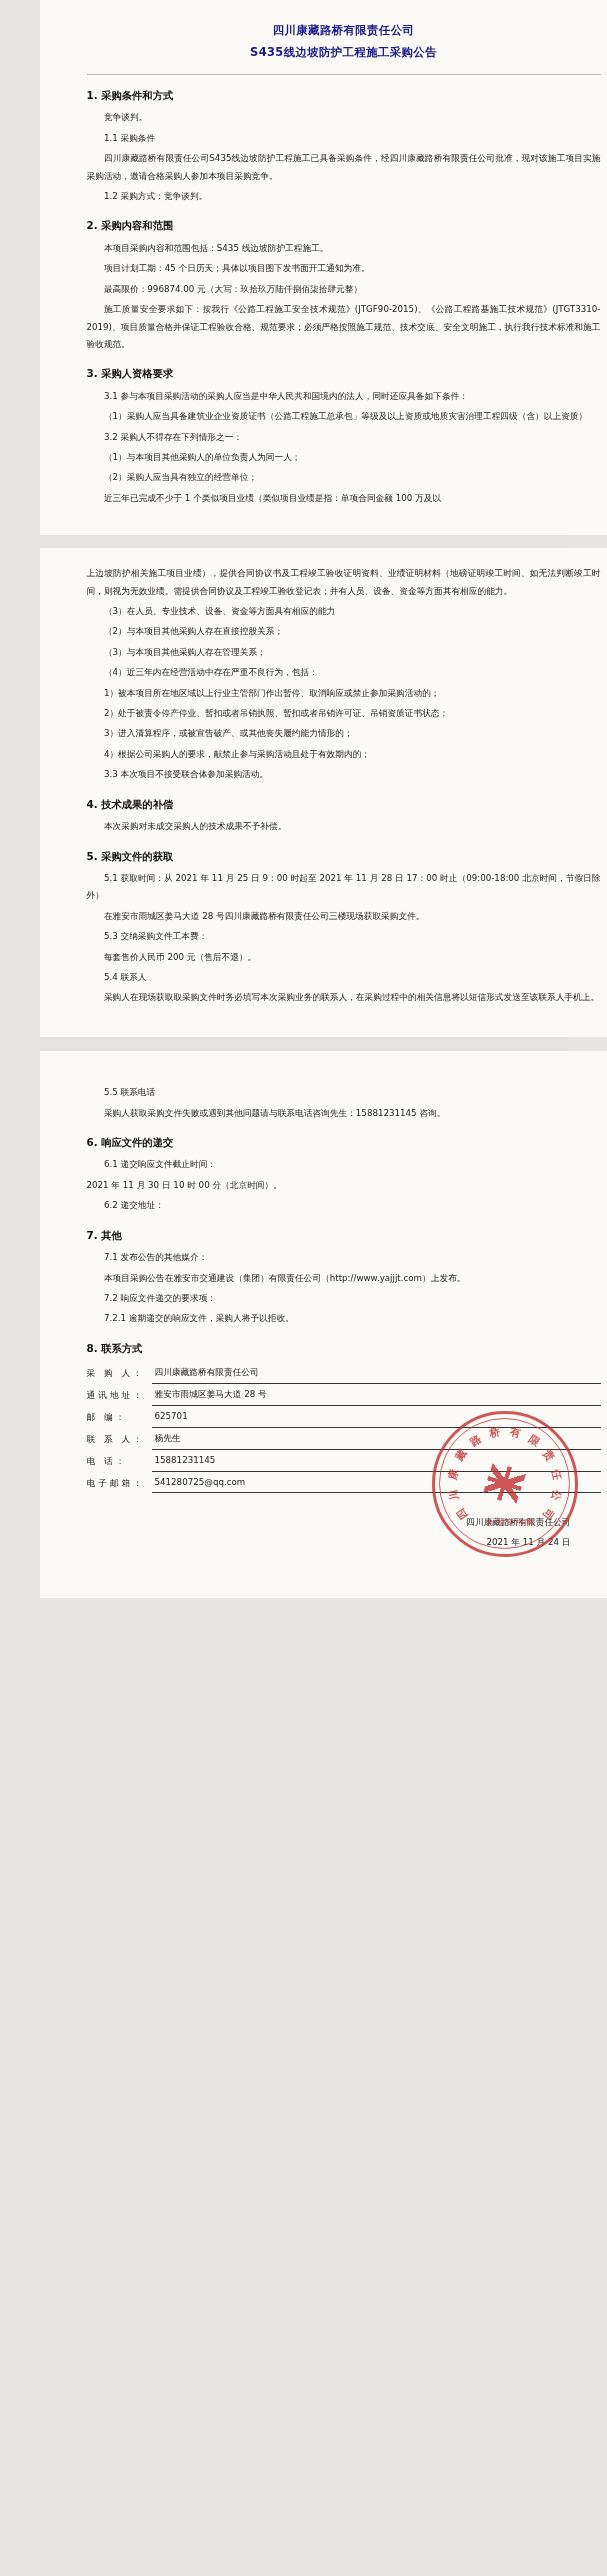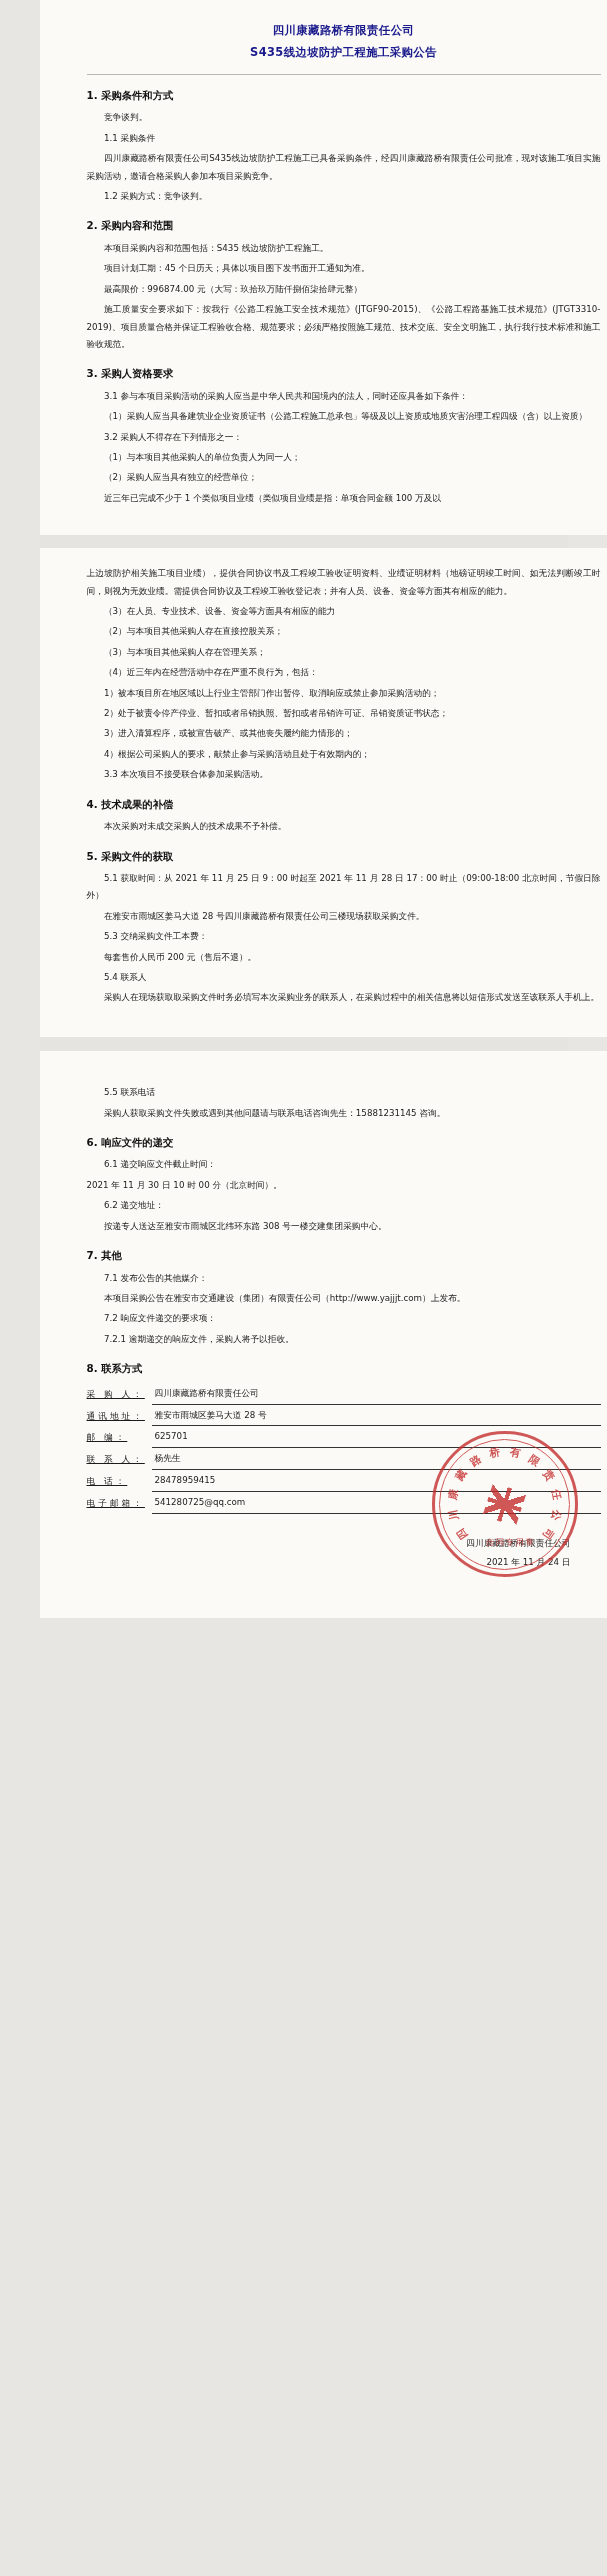--- a/index.html
+++ b/index.html
@@ -9,21 +9,21 @@
   .band{width:608px;background:#fbfaf7;box-sizing:border-box;padding:0 0;}
   .gap{height:13.7px;background:#e6e4e0;}
   .inner{padding:0 47px;}
   .title{text-align:center;font-weight:bold;color:#1a1a8c;font-size:11.4px;line-height:1.9;letter-spacing:0.4px;}
   .title2{text-align:center;font-weight:bold;color:#1a1a8c;font-size:11.4px;line-height:1.9;letter-spacing:0.4px;padding-bottom:4.6px;}
   .rule{border-bottom:0.8px solid #b9b7b3;margin:6px 0 10.6px 0;}
   h2.sec{font-size:10.3px;color:#111;font-weight:bold;margin:12px 0 6px 0;line-height:1.6;}
   p.t{font-size:8.7px;color:#1b1b1b;line-height:2.0;margin:3px 0;text-align:justify;text-justify:inter-ideograph;}
   p.ind{text-indent:2em;}
   .contact-row{font-size:8.7px;line-height:2.4;color:#1b1b1b;display:flex;align-items:flex-end;}
-  .contact-label{width:65px;letter-spacing:3px;flex:none;text-decoration:underline;}
+  .contact-label{width:65px;letter-spacing:3px;flex:none;}
   .contact-val{flex:1;border-bottom:0.8px solid #333;padding-left:3px;min-height:13.7px;}
   .sign{margin-top:20px;text-align:right;padding-right:30px;font-size:8.7px;line-height:2.2;color:#1b1b1b;}
   .stamp{position:absolute;right:70px;bottom:41px;width:140px;height:140px;border:3px solid #c32b2b;border-radius:50%;opacity:.78;}
   .stamp:after{content:"";position:absolute;left:50%;top:50%;width:35px;height:35px;margin:-17.5px 0 0 -17.5px;
      background:
        linear-gradient(35deg,transparent 44%,#c32b2b 44%,#c32b2b 56%,transparent 56%),
        linear-gradient(-35deg,transparent 44%,#c32b2b 44%,#c32b2b 56%,transparent 56%),
        linear-gradient(90deg,transparent 44%,#c32b2b 44%,#c32b2b 56%,transparent 56%),
        linear-gradient(0deg,transparent 44%,#c32b2b 44%,#c32b2b 56%,transparent 56%);
      transform:rotate(18deg);}
@@ -101,21 +101,20 @@
 
   <div class="sheet" style="padding-top:30px;padding-bottom:46px;">
     <div class="inner">
       <p class="t ind">5.5 联系电话</p>
       <p class="t ind">采购人获取采购文件失败或遇到其他问题请与联系电话咨询先生：15881231145 咨询。</p>
 
       <h2 class="sec">6. 响应文件的递交</h2>
       <p class="t ind">6.1 递交响应文件截止时间：</p>
       <p class="t">2021 年 11 月 30 日 10 时 00 分（北京时间）。</p>
       <p class="t ind">6.2 递交地址：</p>
-      <p class="t ind">按递专人送达至雅安市雨城区北纬环东路 308 号一楼交建集团采购中心。</p>
 
       <h2 class="sec">7. 其他</h2>
       <p class="t ind">7.1 发布公告的其他媒介：</p>
       <p class="t ind">本项目采购公告在雅安市交通建设（集团）有限责任公司（http://www.yajjjt.com）上发布。</p>
       <p class="t ind">7.2 响应文件递交的要求项：</p>
       <p class="t ind">7.2.1 逾期递交的响应文件，采购人将予以拒收。</p>
 
       <h2 class="sec">8. 联系方式</h2>
 
       <div class="contact-row">
@@ -129,21 +128,21 @@
       <div class="contact-row">
         <span class="contact-label">邮    编：</span>
         <span class="contact-val">625701</span>
       </div>
       <div class="contact-row">
         <span class="contact-label">联 系 人：</span>
         <span class="contact-val">杨先生</span>
       </div>
       <div class="contact-row">
         <span class="contact-label">电    话：</span>
-        <span class="contact-val">28478959415</span>
+        <span class="contact-val">15881231145</span>
       </div>
       <div class="contact-row">
         <span class="contact-label">电子邮箱：</span>
         <span class="contact-val">541280725@qq.com</span>
       </div>
 
       <div class="sign">
         <div>四川康藏路桥有限责任公司</div>
         <div>2021 年 11 月 24 日</div>
       </div>

